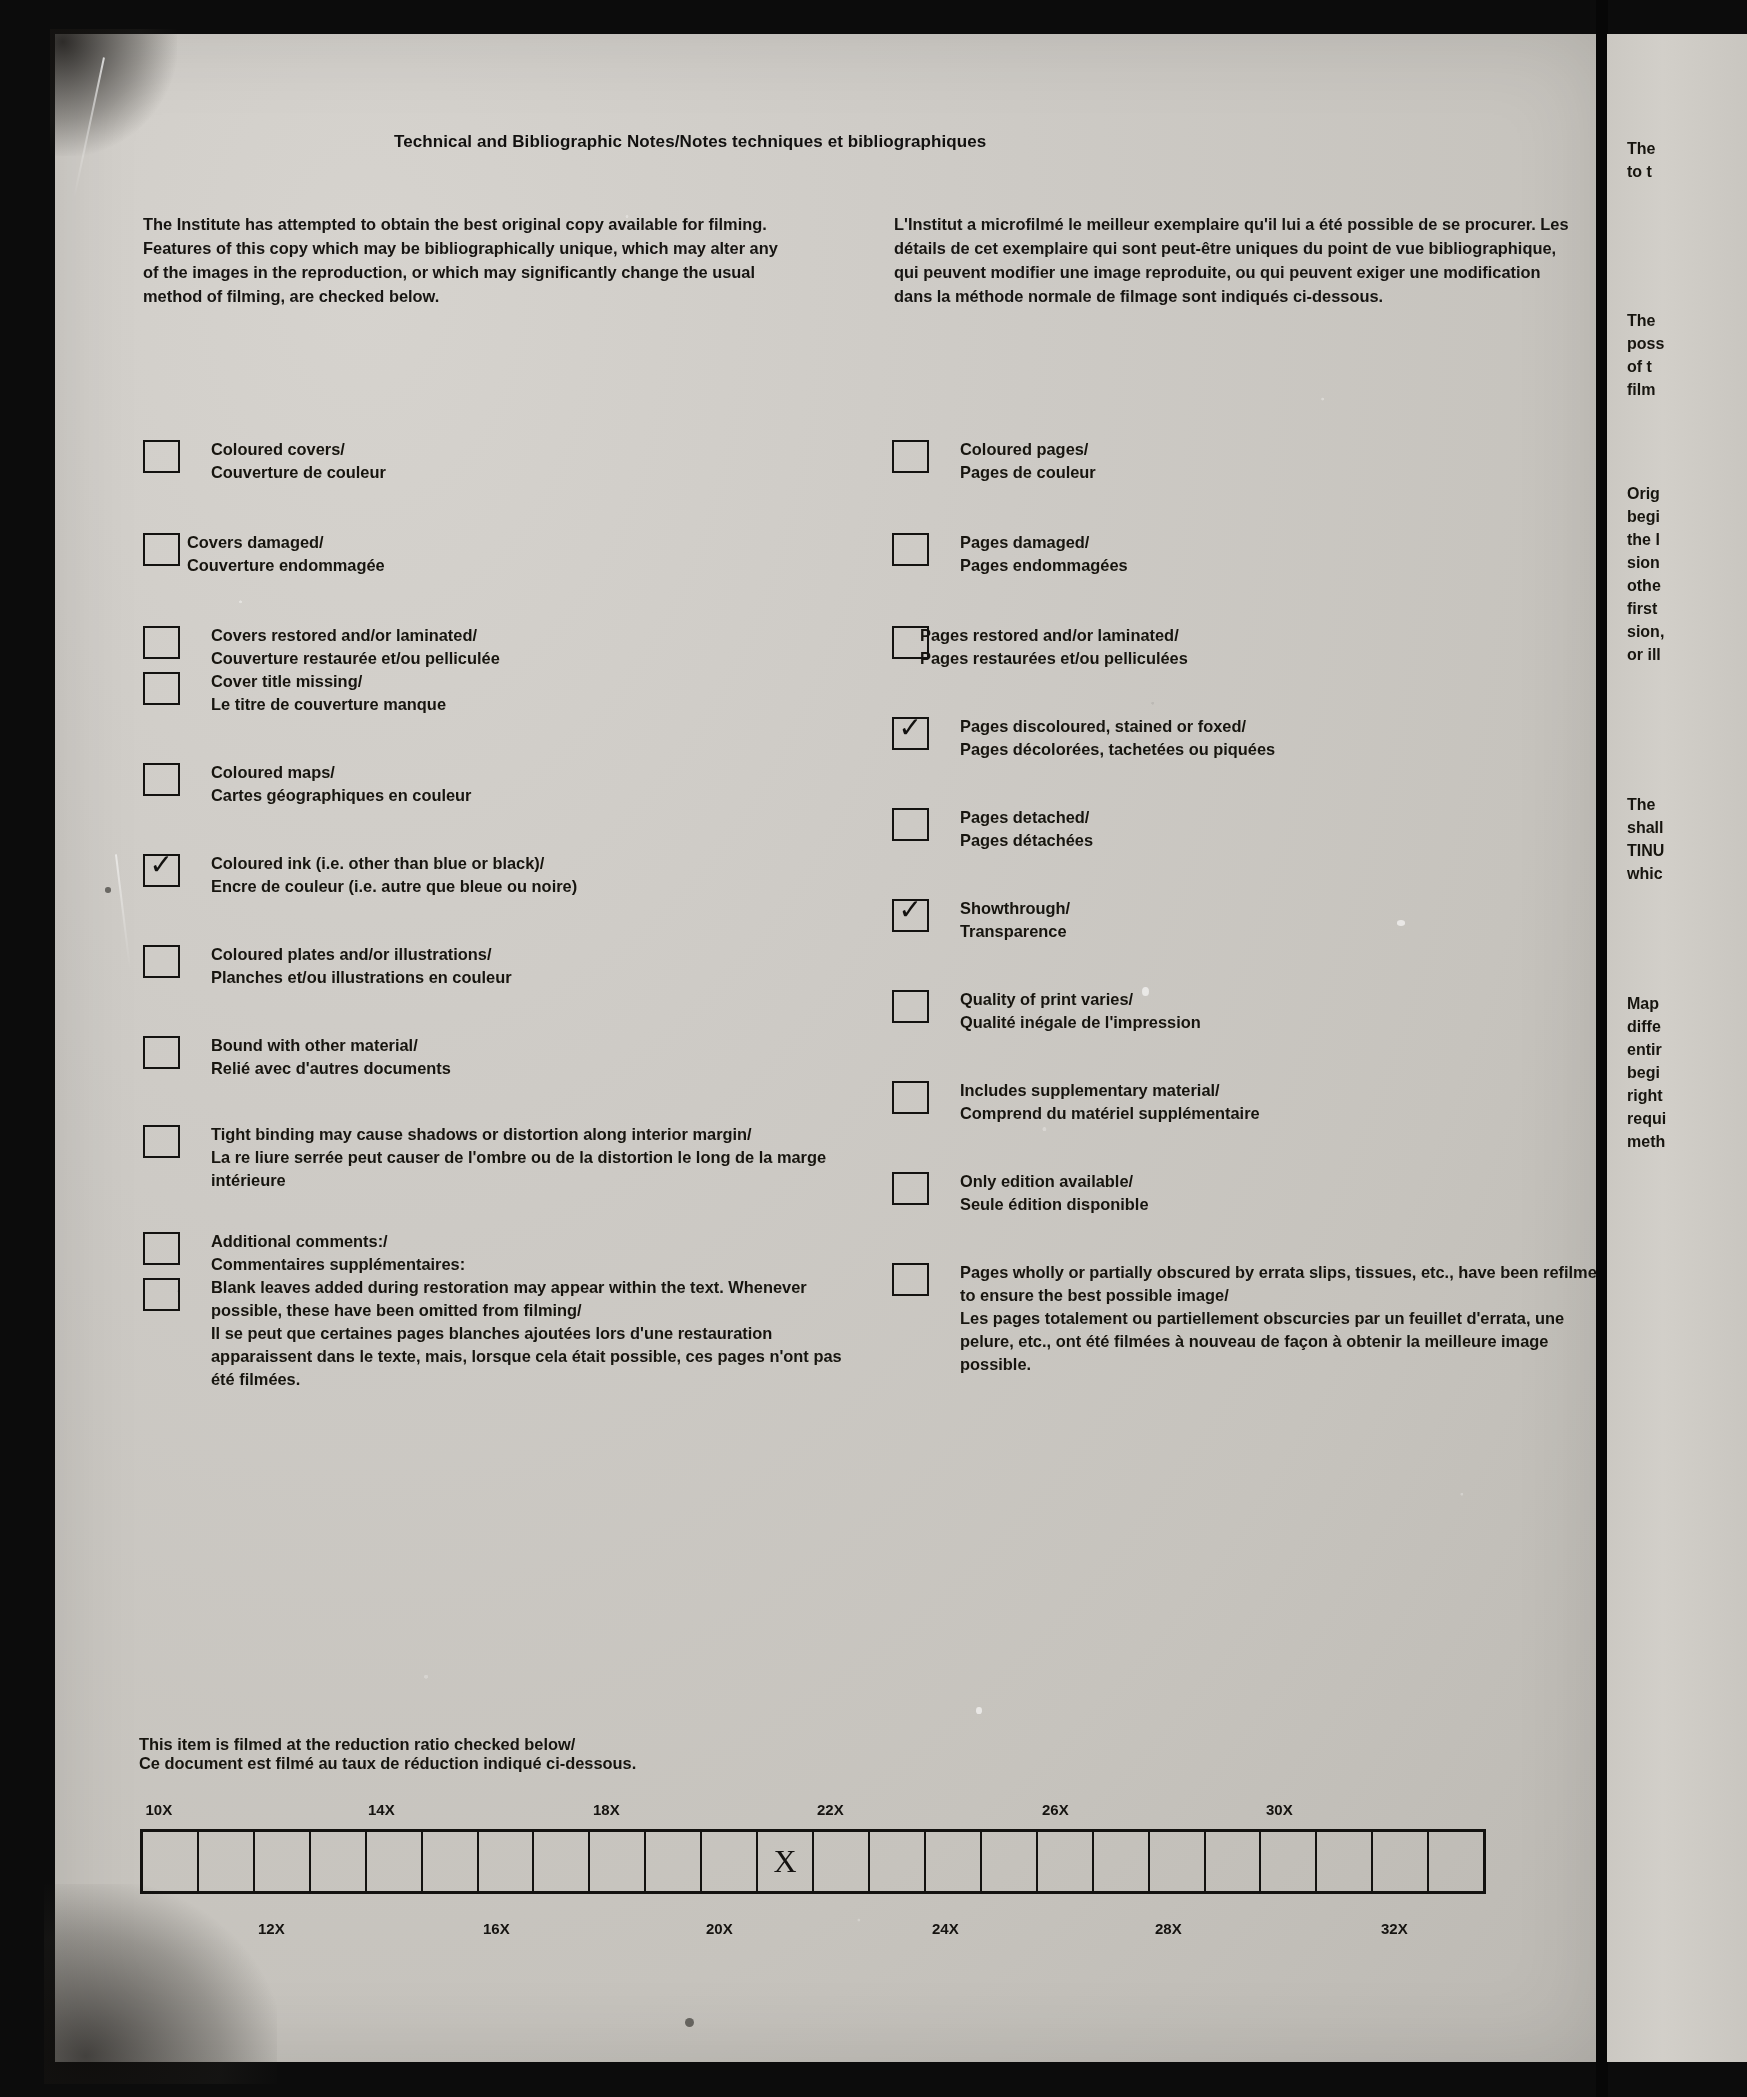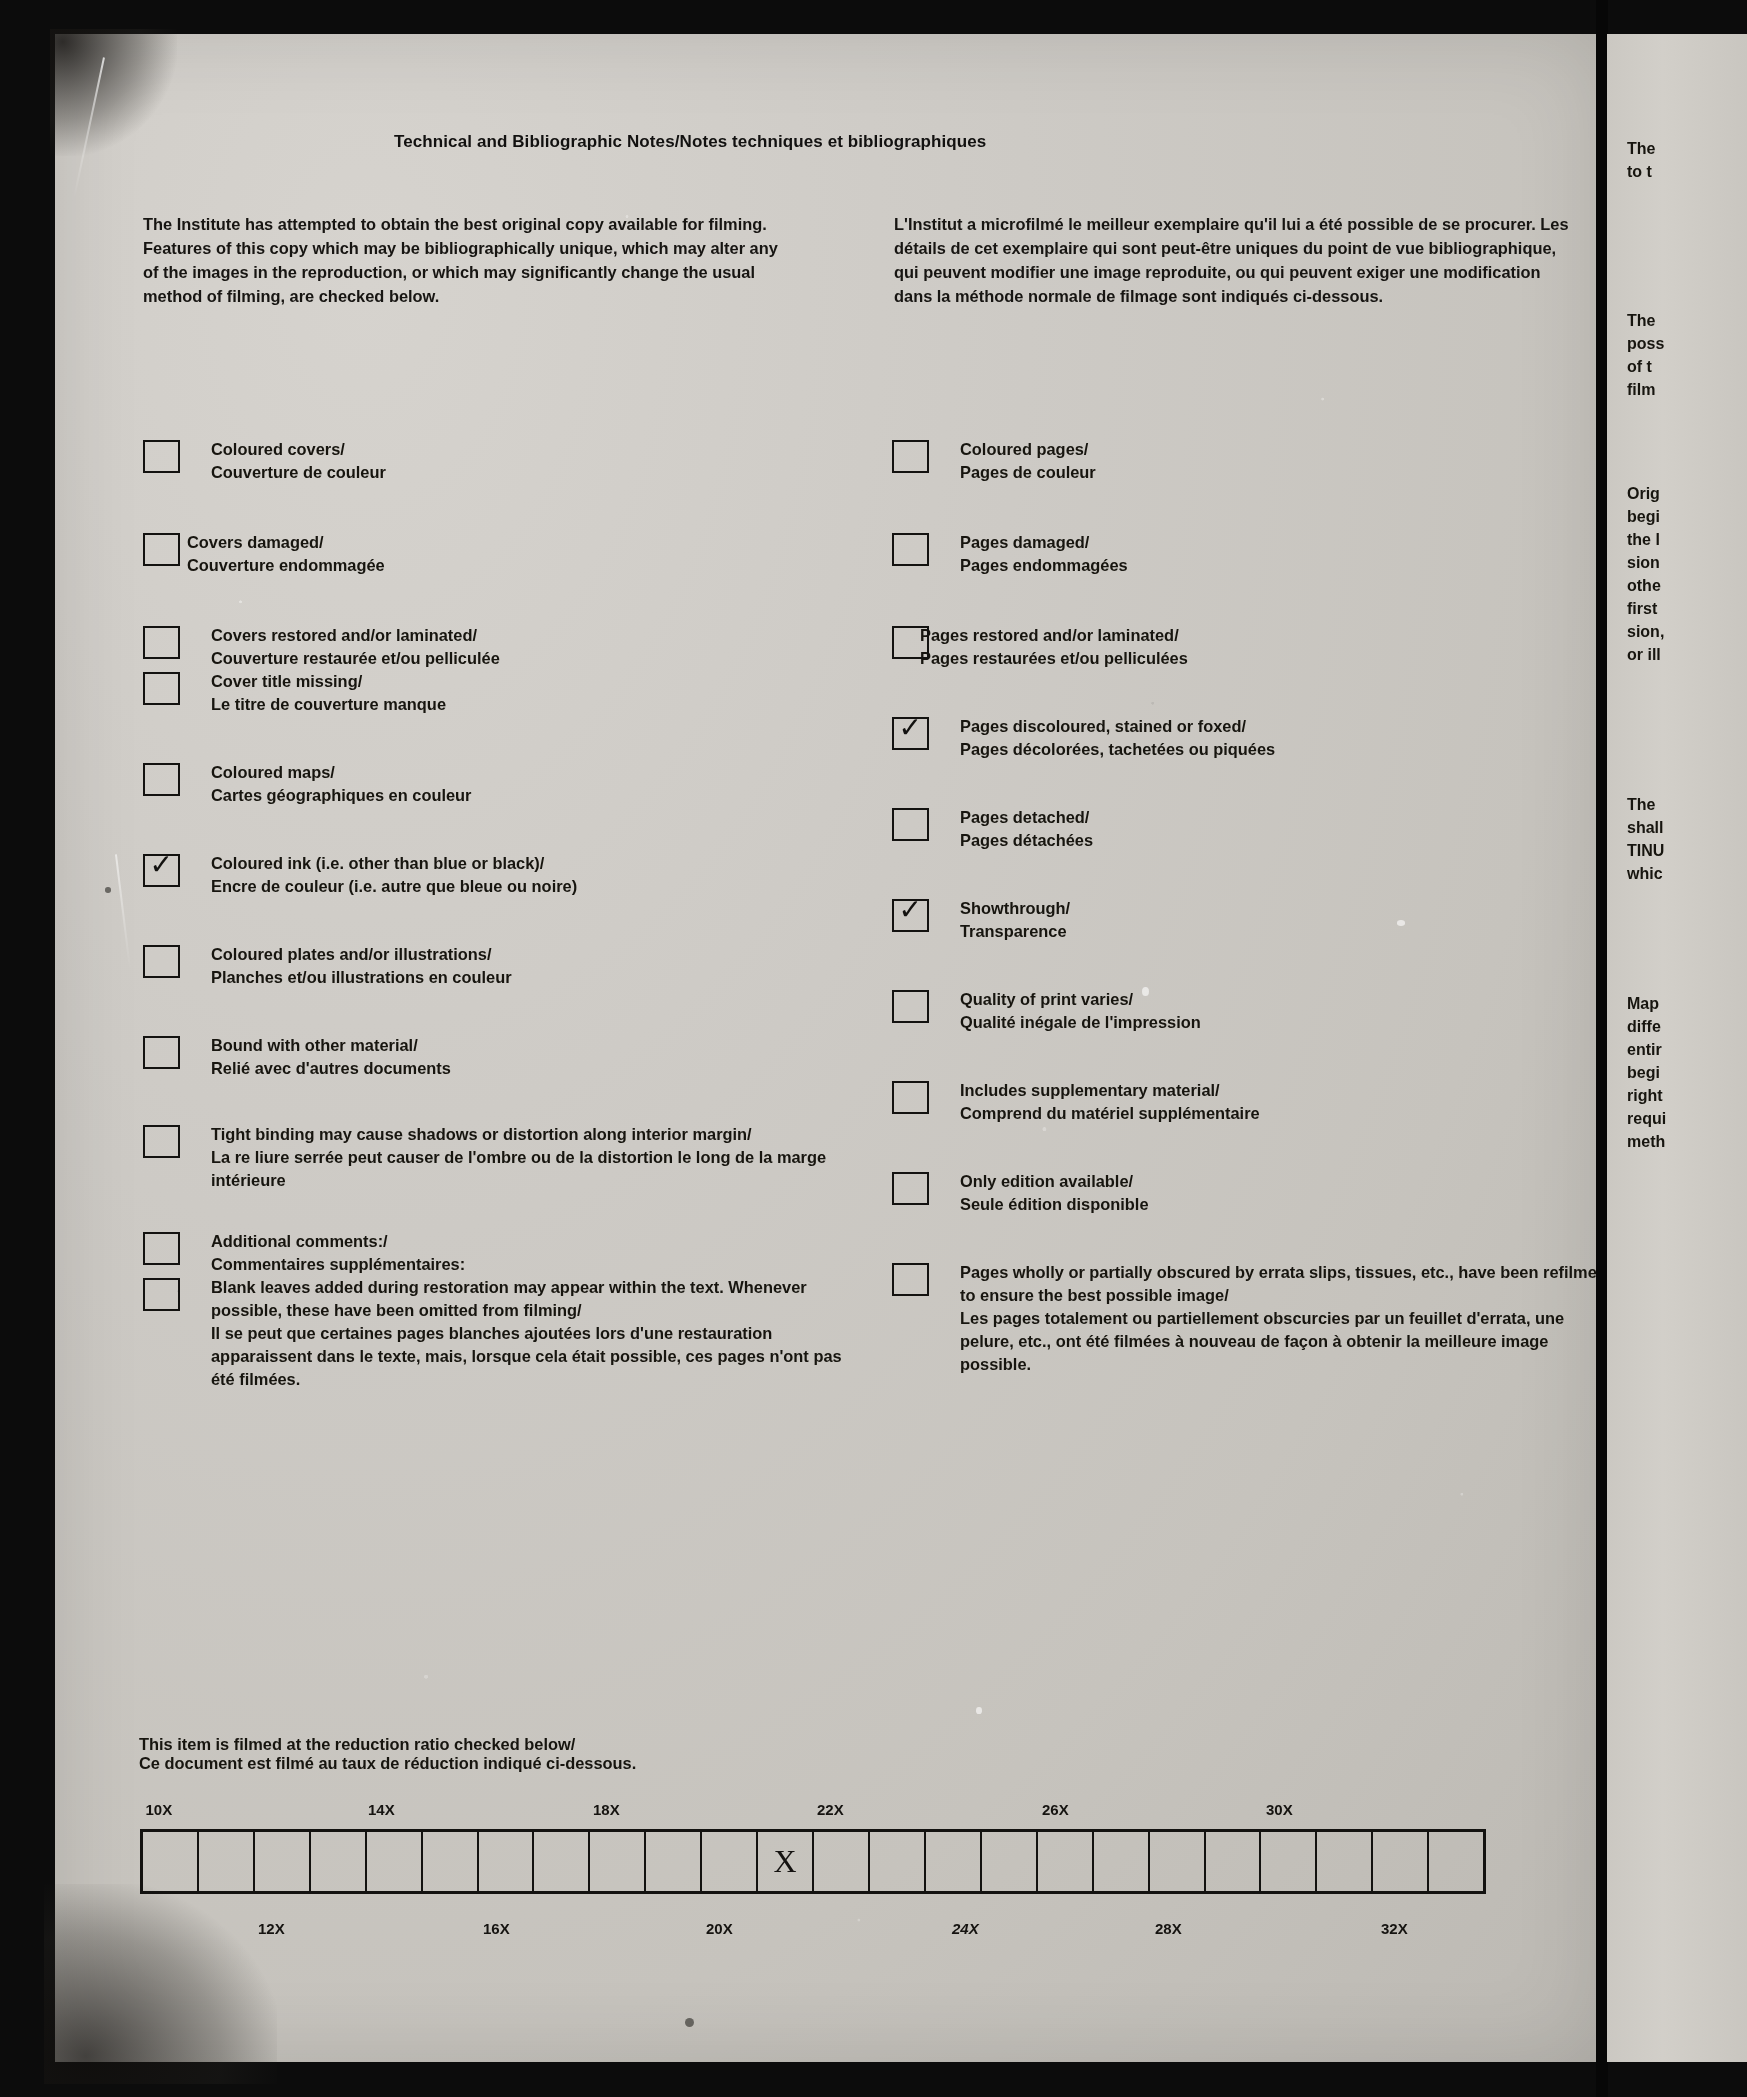--- a/index.html
+++ b/index.html
@@ -481,21 +481,21 @@
       <div class="cell"></div>
       <div class="cell"></div>
       <div class="cell"></div>
       <div class="cell"></div>
     </div>
 
     <div class="scale-labels-bottom">
       <span class="slab" style="left:118px;">12X</span>
       <span class="slab" style="left:343px;">16X</span>
       <span class="slab" style="left:566px;">20X</span>
-      <span class="slab" style="left:812px;font-style:italic;">24X</span>
+      <span class="slab" style="left:792px;">24X</span>
       <span class="slab" style="left:1015px;">28X</span>
       <span class="slab" style="left:1241px;">32X</span>
     </div>
   </div>
 
   <div class="gutter"></div>
   <div class="sheet-right"></div>
 
   <div class="rcol" style="top:137px;">The
 to t</div>

